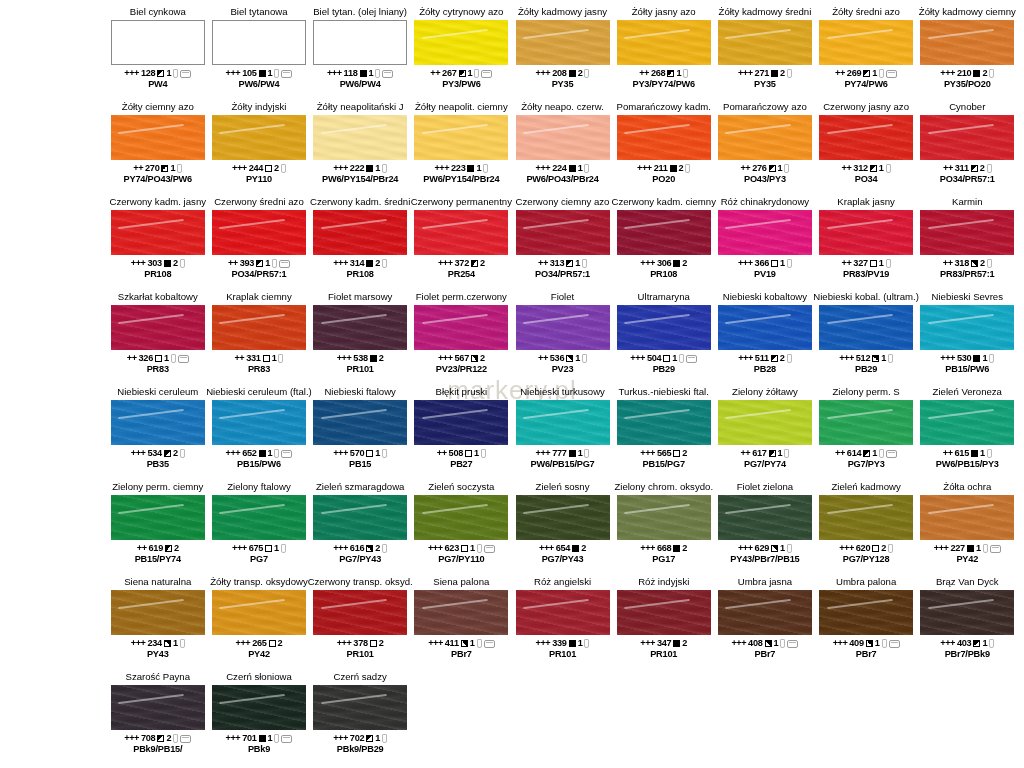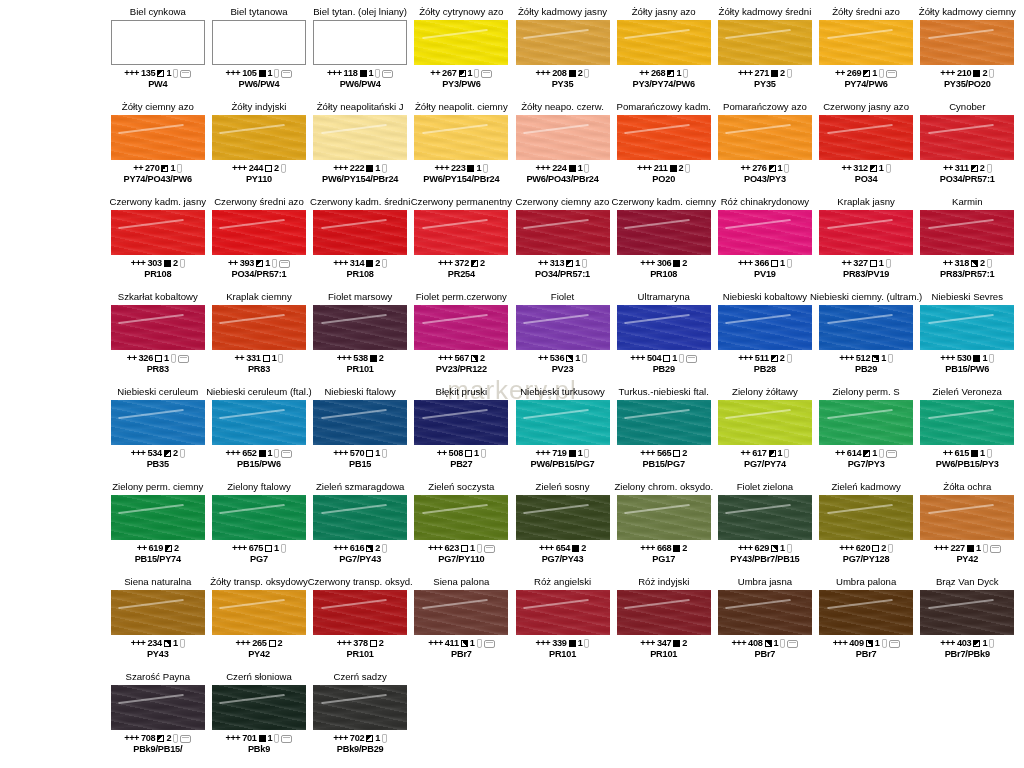--- a/index.html
+++ b/index.html
@@ -158,21 +158,21 @@
   <div class="watermark wm1">markery.pl</div>
 
   <div class="grid">
       <div class="row">
         <div class="cell empty"></div>
         <div class="cell">
           <div class="swatch-name">Biel cynkowa</div>
           <div class="swatch white-tile"></div>
           <div class="meta">
             <span class="lf">+++</span>
-            <span class="num">135</span>
+            <span class="num">128</span>
             <span class="sq half-d"></span>
             <span class="num">1</span>
             <span class="brush"></span>
             <span class="tube"></span>
           </div>
           <div class="pigment">PW4</div>
         </div>
         <div class="cell">
           <div class="swatch-name">Biel tytanowa</div>
           <div class="swatch white-tile"></div>
@@ -668,21 +668,21 @@
           <div class="meta">
             <span class="lf">+++</span>
             <span class="num">511</span>
             <span class="sq half-d"></span>
             <span class="num">2</span>
             <span class="brush"></span>
           </div>
           <div class="pigment">PB28</div>
         </div>
         <div class="cell">
-          <div class="swatch-name">Niebieski ciemny. (ultram.)</div>
+          <div class="swatch-name">Niebieski kobal. (ultram.)</div>
           <div class="swatch" style="background: rgb(17, 88, 181);">
             <span class="tex"></span>
             <span class="streak"></span>
           </div>
           <div class="meta">
             <span class="lf">+++</span>
             <span class="num">512</span>
             <span class="sq half-u"></span>
             <span class="num">1</span>
             <span class="brush"></span>
@@ -769,21 +769,21 @@
           <div class="pigment">PB27</div>
         </div>
         <div class="cell">
           <div class="swatch-name">Niebieski turkusowy</div>
           <div class="swatch" style="background: rgb(17, 176, 171);">
             <span class="tex"></span>
             <span class="streak"></span>
           </div>
           <div class="meta">
             <span class="lf">+++</span>
-            <span class="num">719</span>
+            <span class="num">777</span>
             <span class="sq full"></span>
             <span class="num">1</span>
             <span class="brush"></span>
           </div>
           <div class="pigment">PW6/PB15/PG7</div>
         </div>
         <div class="cell">
           <div class="swatch-name">Turkus.-niebieski ftal.</div>
           <div class="swatch" style="background: rgb(11, 127, 120);">
             <span class="tex"></span>

